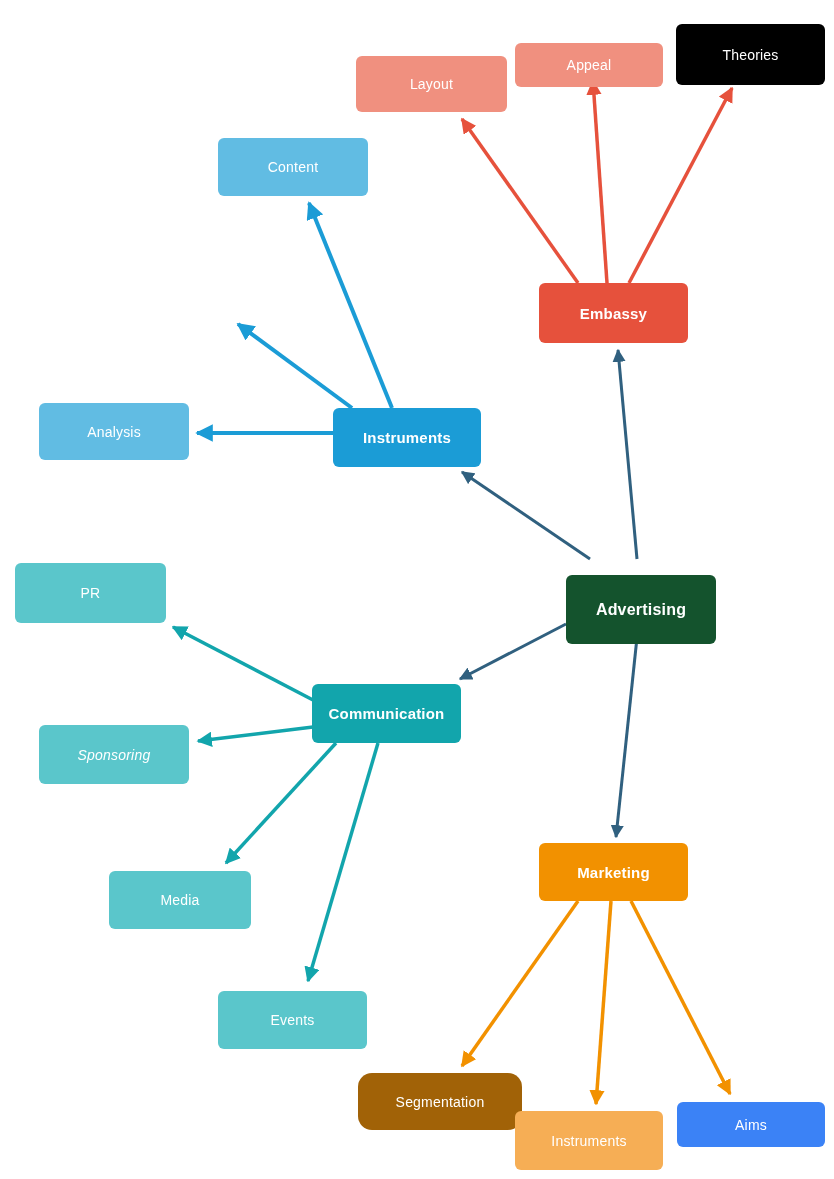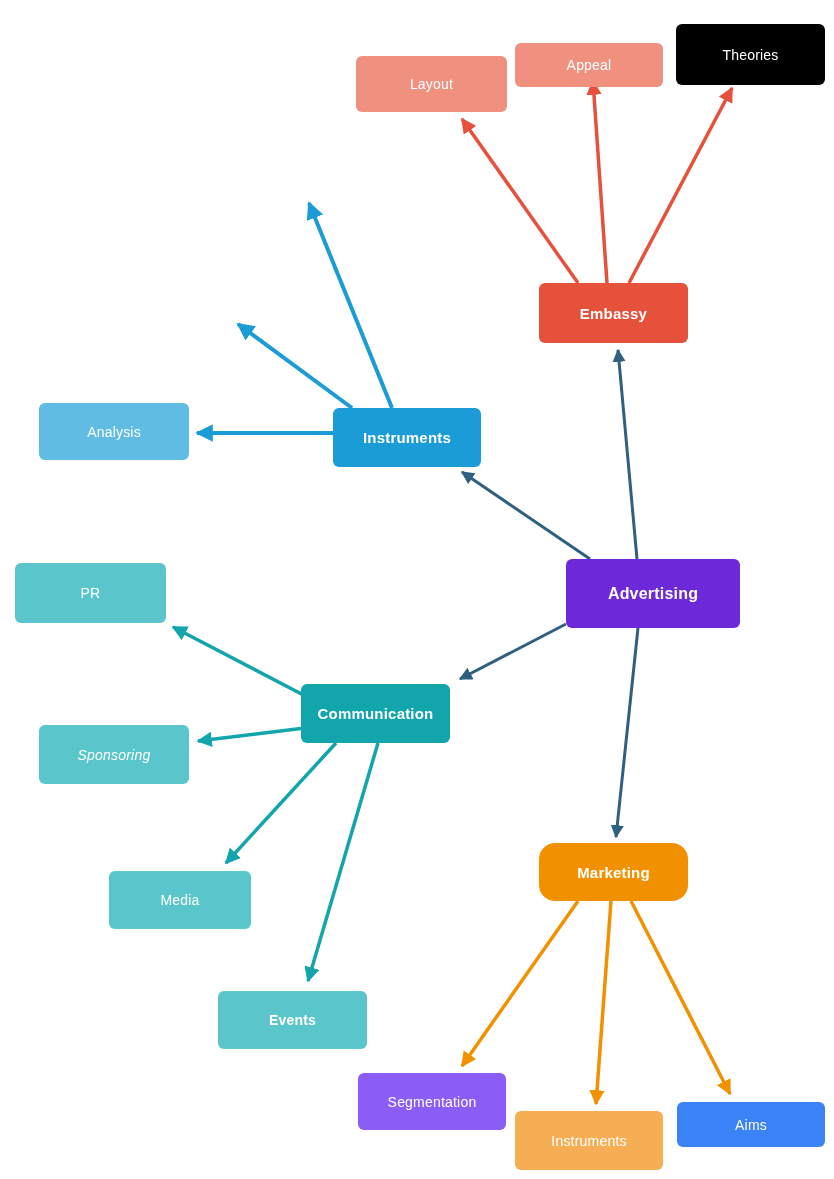--- a/index.html
+++ b/index.html
@@ -62,34 +62,35 @@
     <line class="e-com" x1="313" y1="700" x2="173" y2="627" marker-end="url(#ah-com)" stroke="#12A5AC"></line>
     <line class="e-com" x1="313" y1="727" x2="198" y2="741" marker-end="url(#ah-com)" stroke="#12A5AC"></line>
     <line class="e-com" x1="336" y1="743" x2="226" y2="863" marker-end="url(#ah-com)" stroke="#12A5AC"></line>
     <line class="e-com" x1="378" y1="743" x2="308" y2="981" marker-end="url(#ah-com)" stroke="#12A5AC"></line>
 
     <line class="e-mkt" x1="578" y1="901" x2="462" y2="1066" marker-end="url(#ah-mkt)" stroke="#F29100"></line>
     <line class="e-mkt" x1="611" y1="901" x2="596" y2="1104" marker-end="url(#ah-mkt)" stroke="#F29100"></line>
     <line class="e-mkt" x1="631" y1="901" x2="730" y2="1094" marker-end="url(#ah-mkt)" stroke="#F29100"></line>
   </svg>
 
-  <div class="node root" style="left: 566px; top: 559px; width: 174px; height: 69px; background-color: #6d28d9;">Advertising</div>
+  <div class="node root" style="left: 566px; top: 575px; width: 150px; height: 69px; background-color: #14532d;">Advertising</div>
 
   <div class="node main" style="left: 333px; top: 408px; width: 148px; height: 59px; background-color: rgb(27, 156, 214);">Instruments</div>
+  <div class="node" style="left: 218px; top: 138px; width: 150px; height: 58px; background-color: rgb(97, 188, 227);">Content</div>
   <div class="node" style="left: 39px; top: 403px; width: 150px; height: 57px; background-color: rgb(97, 188, 227);">Analysis</div>
 
   <div class="node main" style="left: 539px; top: 283px; width: 149px; height: 60px; background-color: rgb(230, 81, 60); text-align: center;">Embassy</div>
   <div class="node" style="left: 356px; top: 56px; width: 151px; height: 56px; background-color: rgb(240, 144, 127);">Layout</div>
   <div class="node" style="left: 515px; top: 16px; width: 148px; height: 44px; background-color: rgb(240, 144, 127); margin-top: 27px;">Appeal</div>
   <div class="node" style="left: 676px; top: 24px; width: 149px; height: 61px; background-color: #000000;">Theories</div>
 
-  <div class="node main" style="left: 301px; top: 684px; width: 149px; height: 59px; background-color: rgb(18, 165, 172);">Communication</div>
+  <div class="node main" style="left: 312px; top: 684px; width: 149px; height: 59px; background-color: rgb(18, 165, 172);">Communication</div>
   <div class="node" style="left: 15px; top: 563px; width: 151px; height: 60px; background-color: rgb(90, 198, 203);">PR</div>
   <div class="node" style="left: 39px; top: 725px; width: 150px; height: 59px; background-color: rgb(90, 198, 203); font-style: italic;">Sponsoring</div>
   <div class="node" style="left: 109px; top: 871px; width: 142px; height: 58px; background-color: rgb(90, 198, 203);">Media</div>
-  <div class="node" style="left: 218px; top: 991px; width: 149px; height: 58px; background-color: rgb(90, 198, 203); font-weight: bold;">Events</div>
+  <div class="node" style="left: 218px; top: 991px; width: 149px; height: 58px; background-color: rgb(90, 198, 203);">Events</div>
 
-  <div class="node main" style="left: 539px; top: 843px; width: 149px; height: 58px; background-color: rgb(242, 145, 0); border-radius: 16px;">Marketing</div>
-  <div class="node" style="left: 358px; top: 1073px; width: 148px; height: 57px; background-color: #8b5cf6;">Segmentation</div>
+  <div class="node main" style="left: 539px; top: 843px; width: 149px; height: 58px; background-color: rgb(242, 145, 0);">Marketing</div>
+  <div class="node" style="left: 358px; top: 1073px; width: 164px; height: 57px; background-color: #a16207; border-radius: 14px;">Segmentation</div>
   <div class="node" style="left: 515px; top: 1111px; width: 148px; height: 59px; background-color: rgb(246, 174, 85);">Instruments</div>
   <div class="node" style="left: 677px; top: 1102px; width: 148px; height: 45px; background-color: #3b82f6;">Aims</div>
 
 </div>
 
 </body></html>

